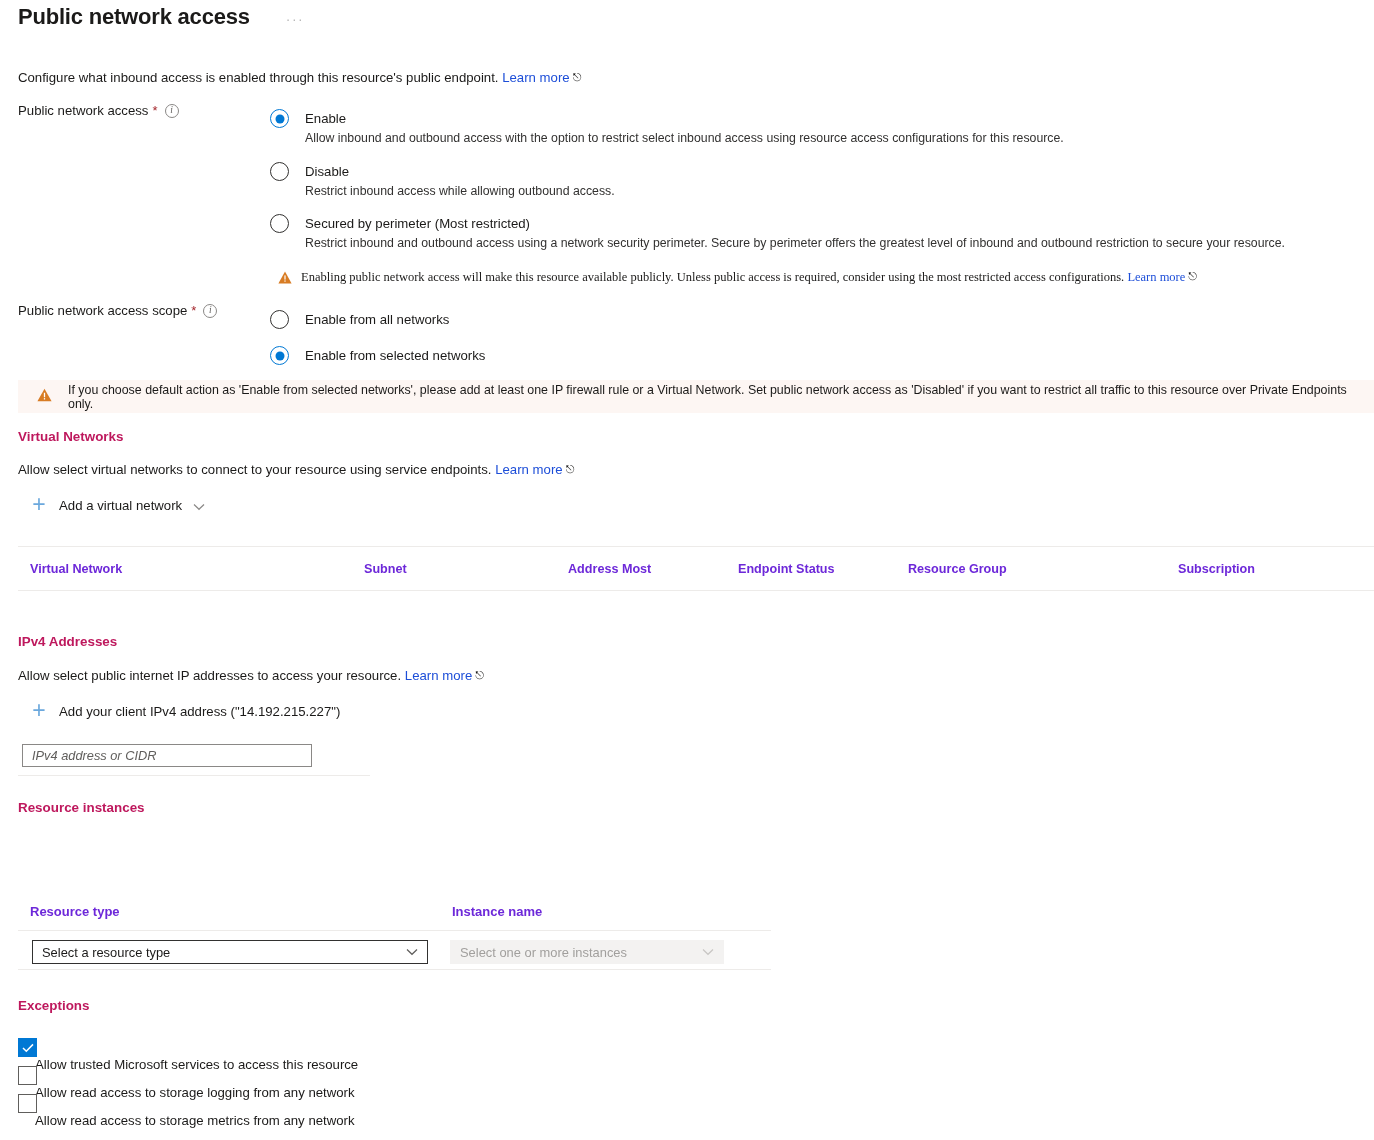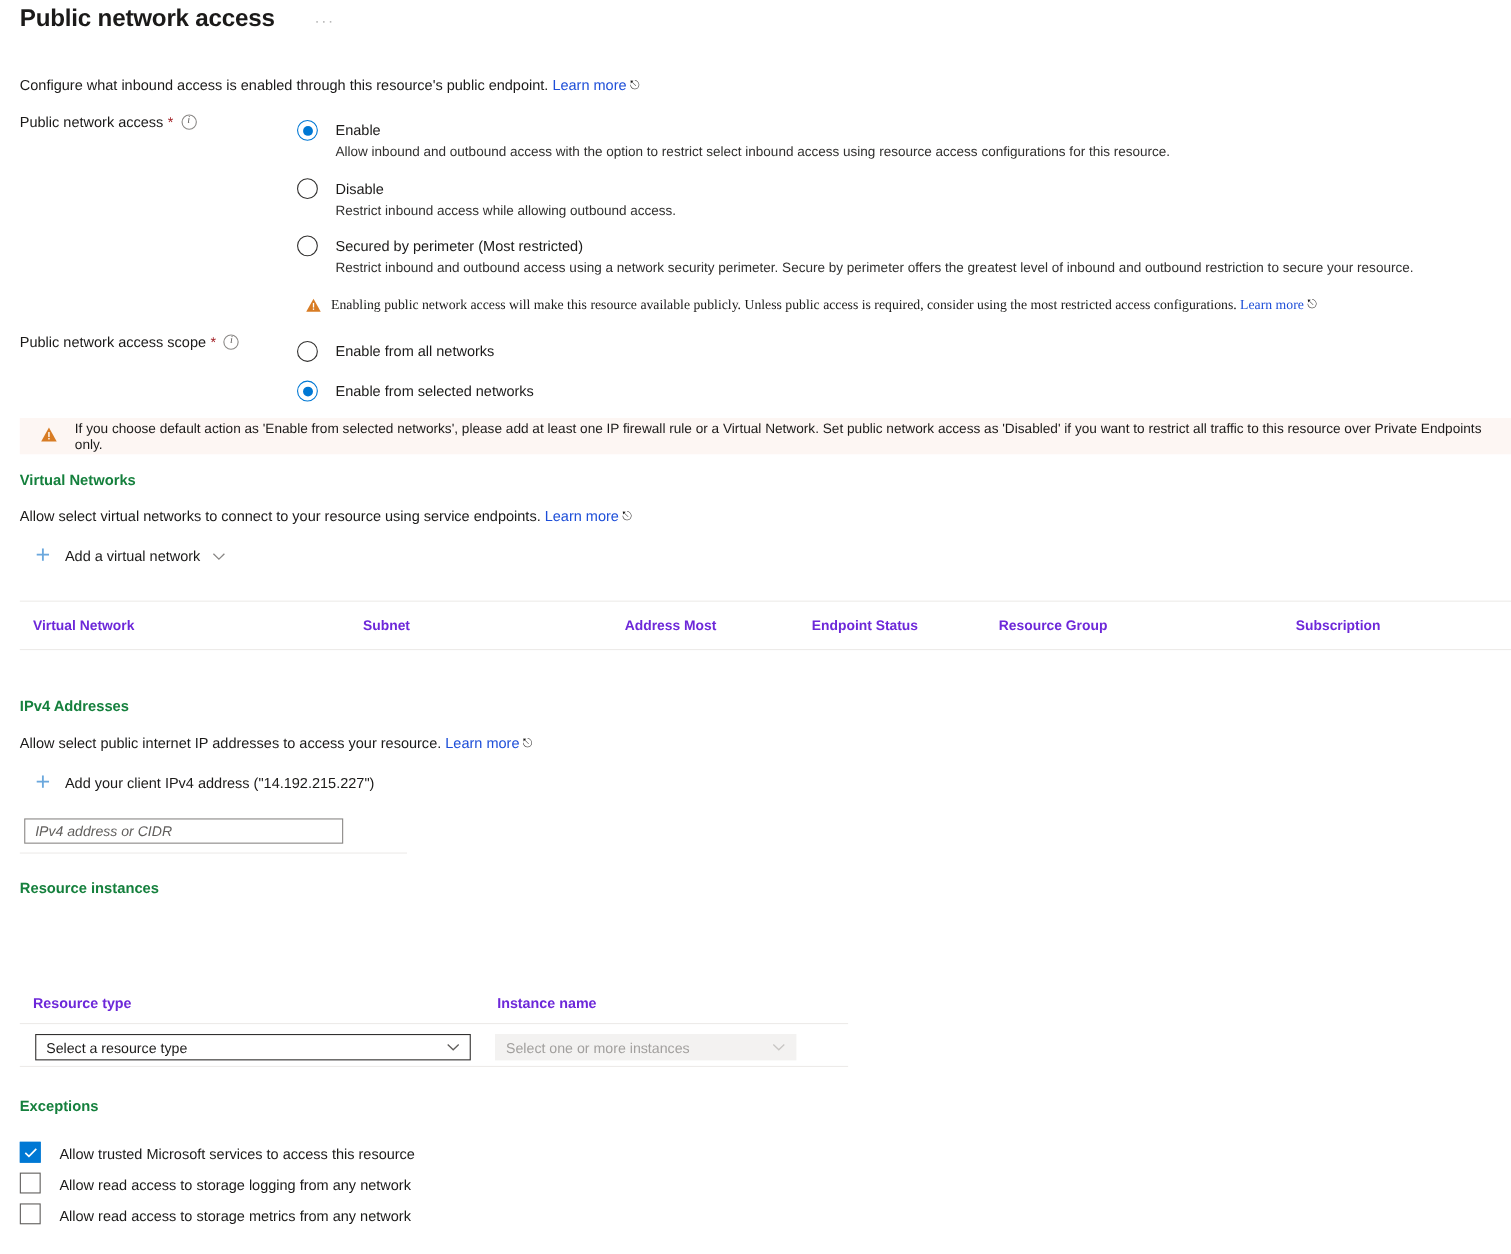--- a/index.html
+++ b/index.html
@@ -60,21 +60,21 @@
 
   
   .warn-banner {
     position: absolute; display: flex; align-items: center;
     background: #fdf6f3; border-left: 0;
     font-size: 12.4px; color: #1b1a19;
   }
   .warn-banner .warn-tri { margin-left: 19px; margin-right: 16px; top: 0; }
 
   
-  .section-h { position: absolute; font-size: 13.4px; font-weight: 700; color: #15803d; }
+  .section-h { position: absolute; font-size: 13.4px; font-weight: 700; color: #be185d; }
   .section-p { position: absolute; font-size: 13.2px; color: #1b1a19; line-height: 1.35; }
 
   .add-link { position: absolute; display: flex; align-items: center; cursor: pointer; }
   .plus {
     color: #6ba8dd; font-size: 23px; line-height: 1; font-weight: 300;
     width: 22px; text-align: center; position: relative; top: -1px;
   }
   .add-link-text { font-size: 13.2px; color: #1b1a19; margin-left: 9px; }
   .chev { margin-left: 11px; color: #605e5c; }
 
@@ -95,21 +95,21 @@
     border: 1px solid #323130; background: #fff; padding: 0 9px;
     font-size: 12.9px; color: #1b1a19; cursor: pointer;
   }
   .select-box.disabled {
     border-color: transparent; background: #f3f2f1; color: #a19f9d; cursor: default;
   }
   .sel-chev { color: #605e5c; font-size: 12px; }
   .select-box.disabled .sel-chev { color: #c8c6c4; }
 
   
-  .cb-row { position: absolute; display: flex; align-items: flex-end; cursor: pointer; }
+  .cb-row { position: absolute; display: flex; align-items: flex-start; cursor: pointer; flex-direction: column; }
   .cb {
     width: 19px; height: 19px; border: 1px solid #605e5c; background: #fff;
     flex: 0 0 19px; display: flex; align-items: center; justify-content: center;
   }
   .cb.checked { background: #0078d4; border-color: #0078d4; }
   .cb-check { display: none; }
   .cb.checked .cb-check { display: block; }
   .cb-label { font-size: 13.2px; color: #1b1a19; margin-left: 17px; }
 </style>
 </head>
@@ -217,21 +217,21 @@
     <span class="add-link-text">Add a virtual network</span>
     <span class="chev">
       <svg width="12" height="8" viewBox="0 0 12 8">
           <path d="M1 1.5 L6 6.3 L11 1.5" stroke="#8a8886" stroke-width="1.2" fill="none"></path>
         </svg>
     </span>
   </div>
 
   <div class="hr" style="left:18px; top:546px; width:1356px;"></div>
   <div class="tbl-head" style="left:30px;   top:562px;">Virtual Network</div>
-  <div class="tbl-head" style="left:330px;  top:562px;">Subnet</div>
+  <div class="tbl-head" style="left:364px;  top:562px;">Subnet</div>
   <div class="tbl-head" style="left:568px;  top:562px;">Address Most</div>
   <div class="tbl-head" style="left:738px;  top:562px;">Endpoint Status</div>
   <div class="tbl-head" style="left:908px;  top:562px;">Resource Group</div>
   <div class="tbl-head" style="left:1178px; top:562px;">Subscription</div>
   <div class="hr" style="left:18px; top:590px; width:1356px;"></div>
 
   <div class="section-h" style="left:18px; top:634px;">IPv4 Addresses</div>
   <div class="section-p" style="left:18px; top:667px;">
     <span>Allow select public internet IP addresses to access your resource.</span>
     <a class="link">Learn more</a><span class="ext">⎋</span>

